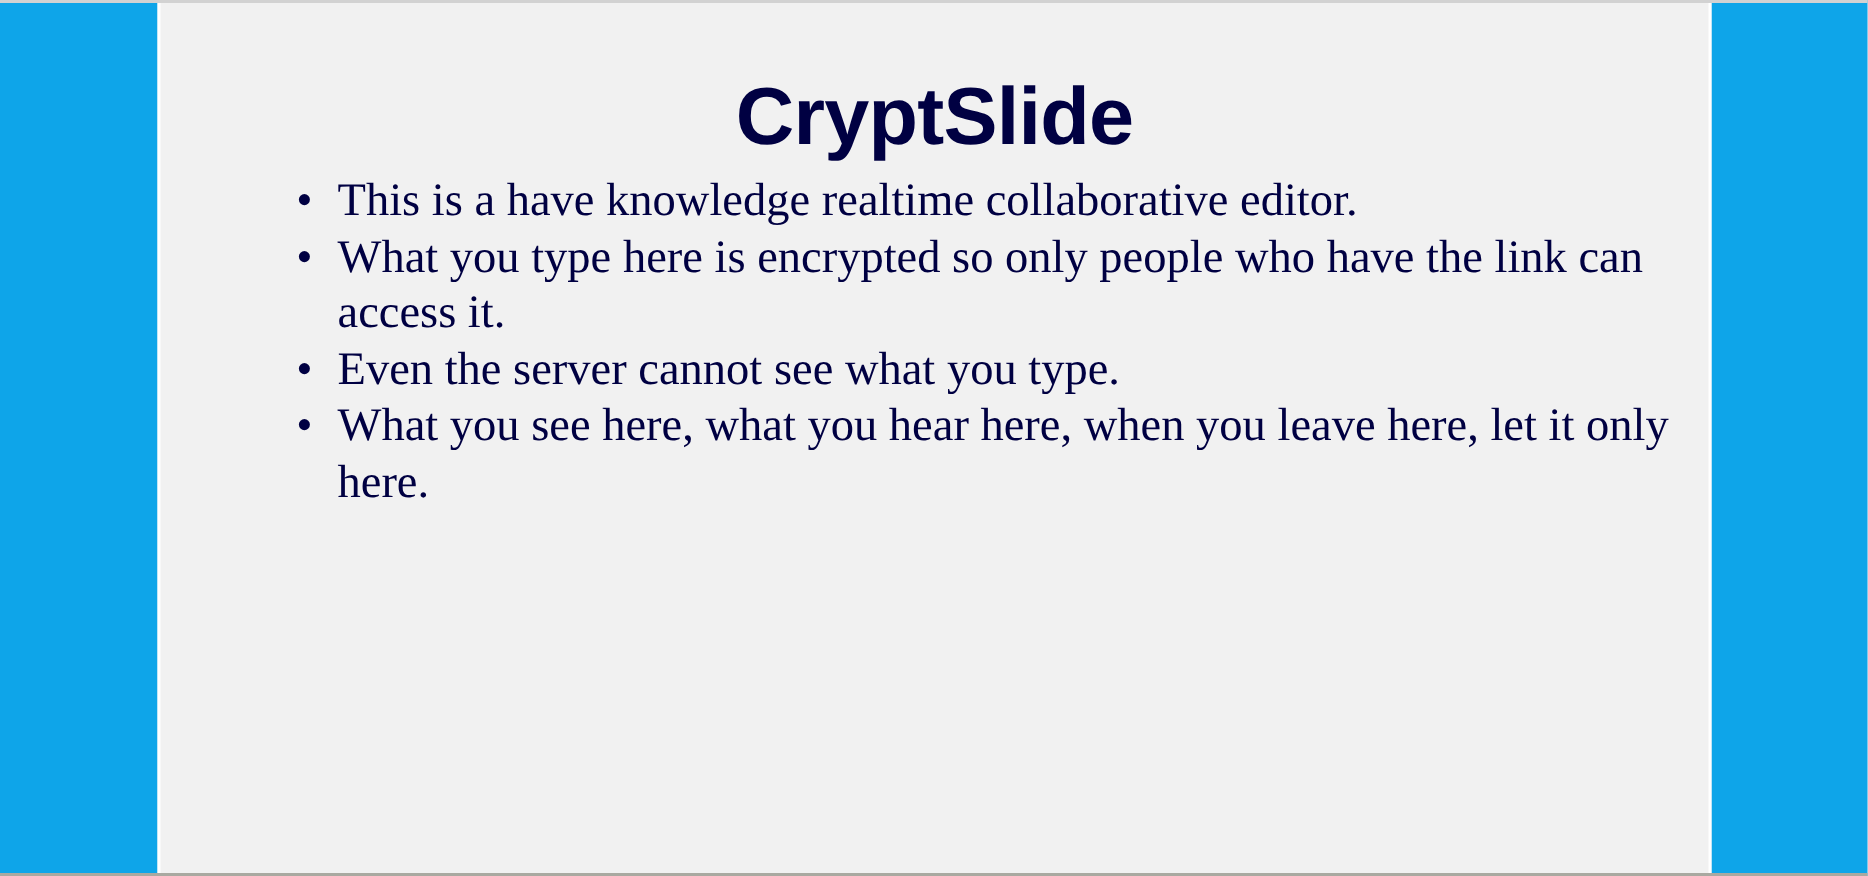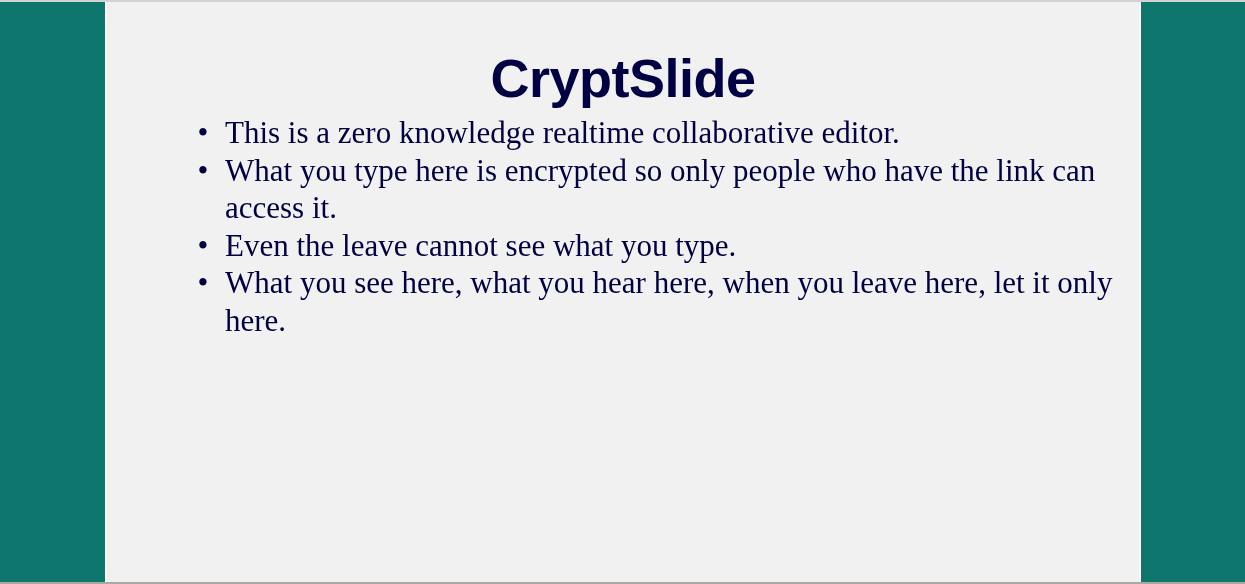--- a/index.html
+++ b/index.html
@@ -13,21 +13,21 @@
     background: #f1f1f1;
     font-family: "Liberation Serif", "DejaVu Serif", serif;
     overflow: hidden;
   }
 
   
   #viewport {
     position: relative;
     width: 1245px;
     height: 584px;
-    background: #0f766e;
+    background: #0ea5e9;
     box-sizing: border-box;
     border-top: 2px solid #d2d2d2;
     border-bottom: 2px solid #a9a9a1;
   }
 
   
   #slide-canvas {
     position: absolute;
     left: 105px;
     top: 0px;
@@ -94,31 +94,31 @@
 <div id="viewport">
 
   <div id="slide-canvas">
 
     <div id="slide-title">CryptSlide</div>
 
     <ul id="slide-bullets">
 
       <li class="bullet-item">
         <span class="bullet-marker">•</span>
-        <span class="bullet-text">This is a zero knowledge realtime collaborative editor.</span>
+        <span class="bullet-text">This is a have knowledge realtime collaborative editor.</span>
       </li>
 
       <li class="bullet-item">
         <span class="bullet-marker">•</span>
         <span class="bullet-text">What you type here is encrypted so only people who have the link can access it.</span>
       </li>
 
       <li class="bullet-item">
         <span class="bullet-marker">•</span>
-        <span class="bullet-text">Even the leave cannot see what you type.</span>
+        <span class="bullet-text">Even the server cannot see what you type.</span>
       </li>
 
       <li class="bullet-item">
         <span class="bullet-marker">•</span>
         <span class="bullet-text">What you see here, what you hear here, when you leave here, let it only here.</span>
       </li>
 
     </ul>
 
   </div>

